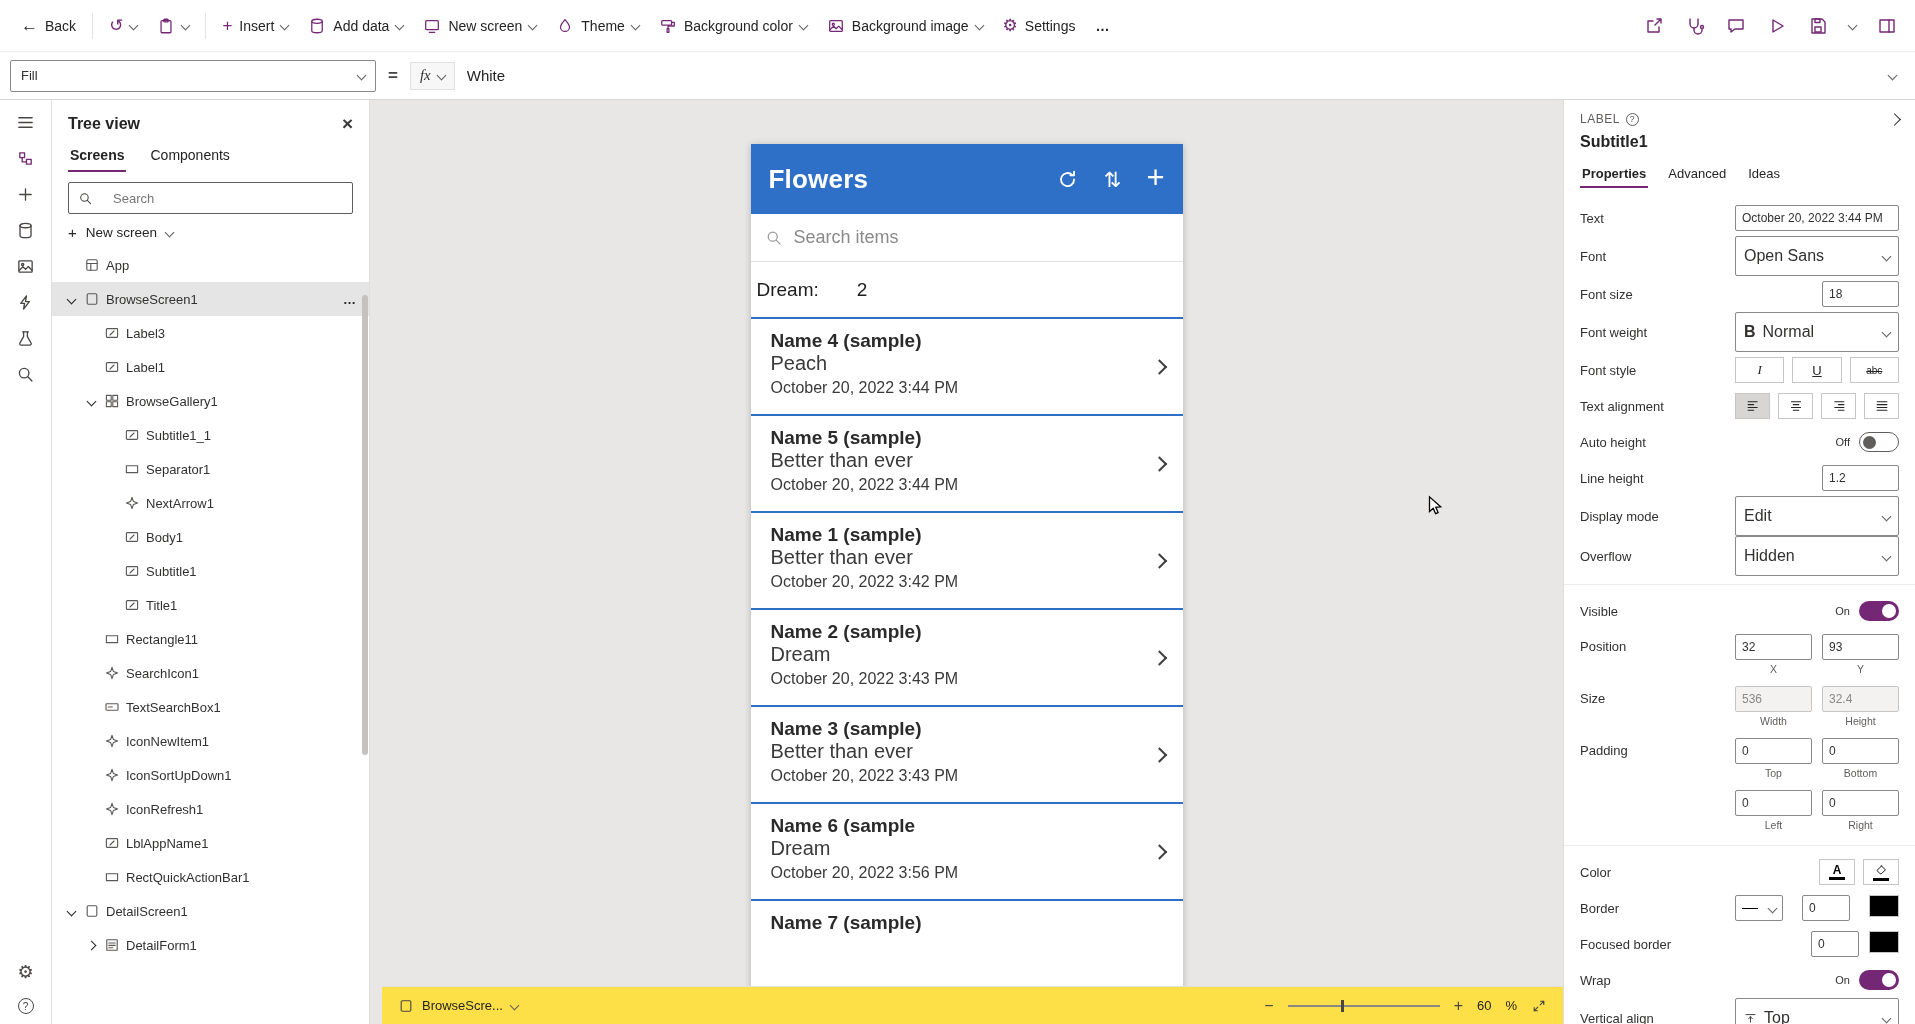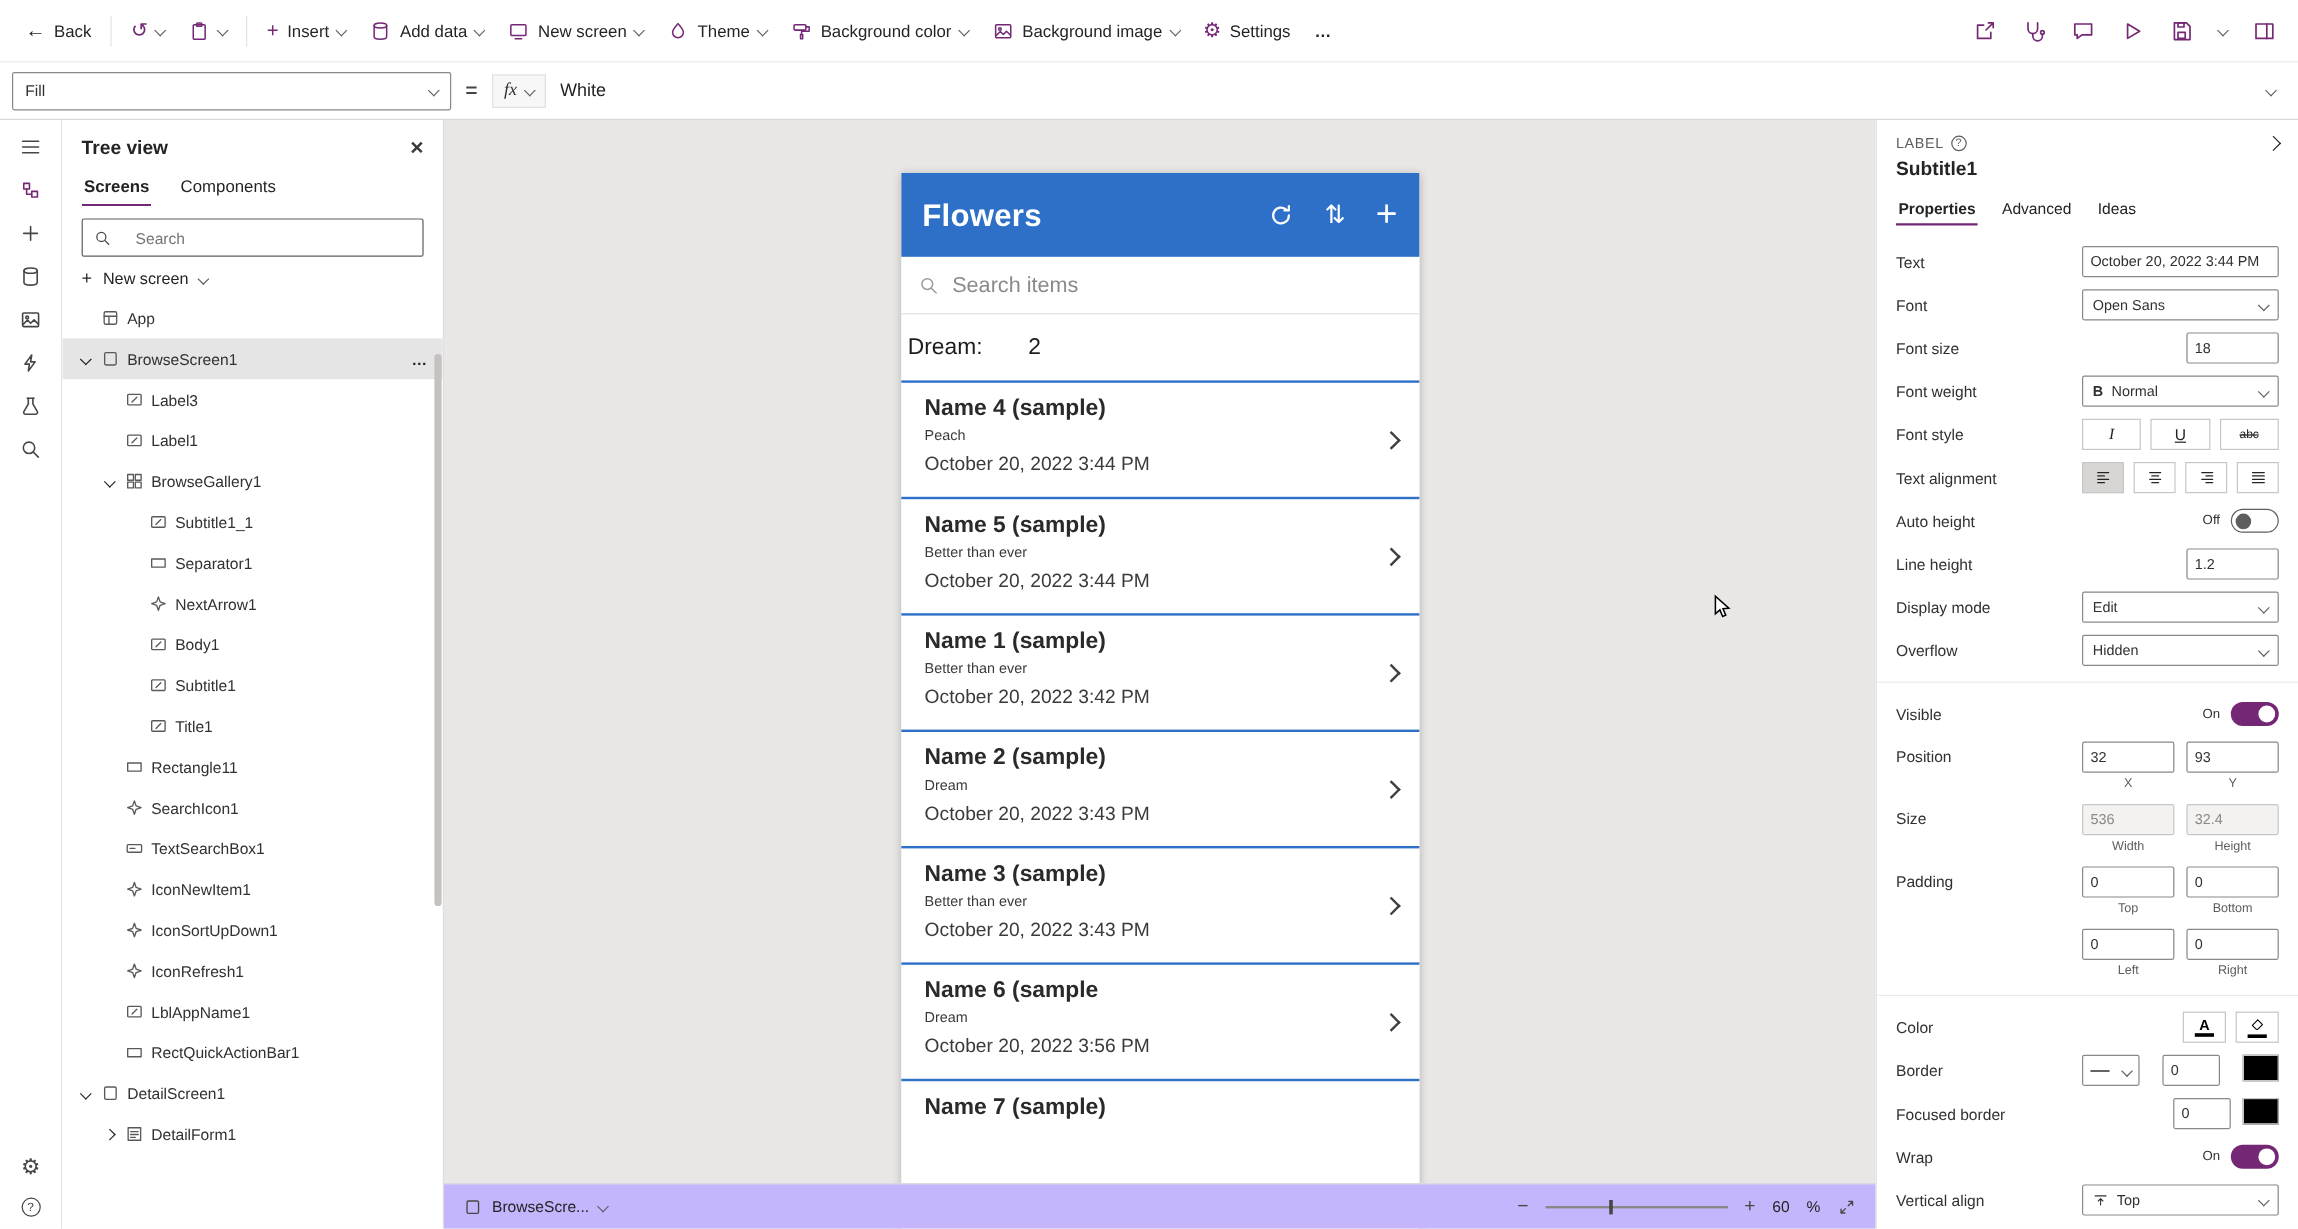--- a/index.html
+++ b/index.html
@@ -68,27 +68,27 @@
   .ph-icons{margin-left:auto;display:flex;align-items:center;gap:25px}
   .ph-icons .i{width:23px;height:23px;stroke-width:1.6;color:#fff}
   .ph-sort{font-size:21px;line-height:1}
   .ph-plus{font-size:31px;font-weight:300;line-height:1;margin-top:-3px}
   .ph-search{height:48px;display:flex;align-items:center;gap:11px;padding:0 14px;border-bottom:1px solid #e2e2e2;color:#8a8a8a;font-size:18px}
   .ph-search .i{width:18px;height:18px;color:#9a9a9a}
   .ph-count{height:55px;display:flex;align-items:center;padding-left:6px;font-size:19px;color:#1d1d1d}
   .ph-count .cnt{margin-left:38px}
   .g-item{height:97px;border-top:2px solid var(--blue);padding:10px 44px 0 20px;position:relative}
   .gi-title{font-size:19px;font-weight:600;color:#2a2a2a;line-height:23px;white-space:nowrap;overflow:hidden}
-  .gi-sub{font-size:12px;color:#3a3a3a;line-height:19px;margin-top:2px}
+  .gi-sub{font-size:20px;color:#3a3a3a;line-height:19px;margin-top:2px}
   .gi-date{font-size:16px;color:#3a3a3a;line-height:19px;margin-top:5px}
   .gi-chev{position:absolute;right:18px;top:50%;width:11px;height:11px;border-right:2px solid #3f3f3f;border-top:2px solid #3f3f3f;transform:translateY(-50%) rotate(45deg)}
   .cursor{position:absolute;left:1054px;top:395px;pointer-events:none}
 
   
-  .bbar{position:absolute;left:0;right:0;bottom:0;height:38px;background:#c4b5fd;border-top:1px solid var(--line);display:flex;align-items:center;padding:0 16px;gap:8px;font-size:13px;color:#242424}
+  .bbar{position:absolute;left:12px;right:0;bottom:0;height:38px;background:#fde047;border-top:1px solid var(--line);display:flex;align-items:center;padding:0 16px;gap:8px;font-size:13px;color:#242424}
   .bbar .i{width:16px;height:16px;color:#484644}
   .bright{margin-left:auto;display:flex;align-items:center;gap:14px}
   .track{width:152px;height:2px;background:#8a8886;position:relative}
   .thumb{position:absolute;left:35%;top:-5px;width:3px;height:12px;background:#484644}
   .bminus{font-size:16px;color:#484644}
   .bplus{font-size:16px;color:#484644}
 
   
   .props{width:352px;border-left:1px solid var(--line);background:#fff;padding:12px 16px 0;overflow:hidden;flex:none;font-size:13px}
   .p-head{display:flex;align-items:center;gap:6px;color:var(--muted);font-size:12px;letter-spacing:.5px}
@@ -98,21 +98,21 @@
   .p-tabs{display:flex;gap:18px;margin-top:8px}
   .p-tab{padding:7px 2px;font-size:13px;color:#242424}
   .p-tab.active{box-shadow:inset 0 -2px 0 var(--accent);font-weight:700}
   .prows{margin-top:12px}
   .prow{display:flex;align-items:center;justify-content:space-between;min-height:36px}
   .prow.tall{align-items:flex-start;min-height:52px;padding-top:5px}
   .plabel{color:var(--ink)}
   .pinput{height:26px;border:1px solid #8a8886;border-radius:2px;padding:0 6px;font-size:12px;font-family:inherit;color:var(--ink);background:#fff;width:164px}
   .pinput.narrow{width:77px}
   .pinput.dis{background:#f3f2f1;border-color:#c8c6c4;color:#8a8886}
-  .pselect{width:164px;height:26px;border:1px solid #8a8886;border-radius:2px;display:flex;align-items:center;justify-content:space-between;padding:0 8px;font-size:12px;background:#fff}
+  .pselect{width:164px;height:40px;border:1px solid #8a8886;border-radius:2px;display:flex;align-items:center;justify-content:space-between;padding:0 8px;font-size:16px;background:#fff}
   .pgroup{display:flex;gap:8px;width:164px}
   .pgroup.end{justify-content:flex-end}
   .sbtn{flex:1;height:26px;border:1px solid #c8c6c4;background:#fff;display:flex;align-items:center;justify-content:center;font-size:13px;color:#242424}
   .sbtn.active{background:#d8d6d4}
   .sbtn .i{width:14px;height:14px;stroke-width:1.5}
   .pair{display:flex;gap:10px;width:164px}
   .cell{flex:1}
   .cell .pinput{width:100%}
   .sub{display:block;font-size:10.5px;color:var(--muted);text-align:center;margin-top:3px}
   .pdiv{height:1px;background:#edebe9;margin:8px -16px}

